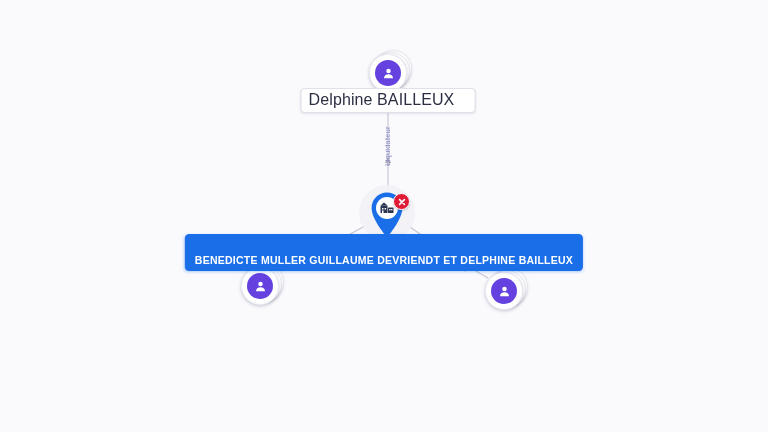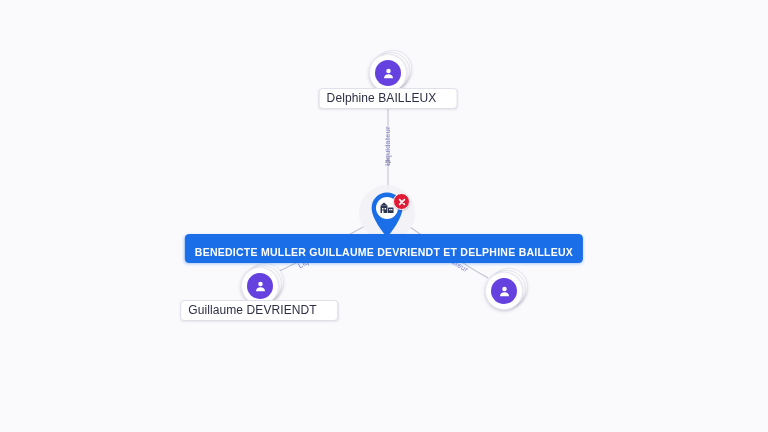--- a/index.html
+++ b/index.html
@@ -57,21 +57,21 @@
   .avatar-circle svg{display:block;}
 
   .node-chip{
     position:absolute;
     transform:translateX(-50%);
     white-space:nowrap;
     background:#ffffff;
     border:1px solid #dfe0e8;
     border-radius:4px;
     padding:2px 20px 3px 7px;
-    font-size:12px;
+    font-size:16px;
     color:#2c2f44;
     letter-spacing:.1px;
     box-shadow:0 1px 2px rgba(40,40,80,.10);
   }
 
   
   #company-node{
     position:absolute;
     width:0;height:0;
   }
@@ -98,21 +98,21 @@
   }
   .err-badge svg{display:block;}
 
   #company-chip{
     position:absolute;
     transform:translateX(-50%);
     white-space:nowrap;
     background:#1a6ee8;
     border:1px solid #1a6ee8;
     border-radius:4px;
-    padding:11px 9px 4px 9px;
+    padding:19px 9px 4px 9px;
     font-size:10.5px;
     font-weight:bold;
     color:#ffffff;
     letter-spacing:.25px;
     box-shadow:0 1px 3px rgba(26,110,232,.35);
   }
 
   
   .edge-label{
     position:absolute;
@@ -175,21 +175,20 @@
       <div class="avatar-ring">
         <div class="avatar-circle">
           <svg width="15" height="15" viewBox="0 0 24 24" fill="#ffffff">
             <circle cx="12" cy="8" r="3.6"></circle>
             <path d="M4.8 19.5c0-3.9 3.2-6.3 7.2-6.3s7.2 2.4 7.2 6.3z"></path>
           </svg>
         </div>
       </div>
     </div>
   </div>
-  <div class="node-chip" style="left:259px;top:300px;">Guillaume DEVRIENDT</div>
 
   <div class="person-node" style="left:504px;top:290px;">
     <div class="avatar-stack">
       <div class="stack-card c1"></div>
       <div class="stack-card c2"></div>
       <div class="stack-card c3"></div>
       <div class="avatar-ring">
         <div class="avatar-circle">
           <svg width="15" height="15" viewBox="0 0 24 24" fill="#ffffff">
             <circle cx="12" cy="8" r="3.6"></circle>

